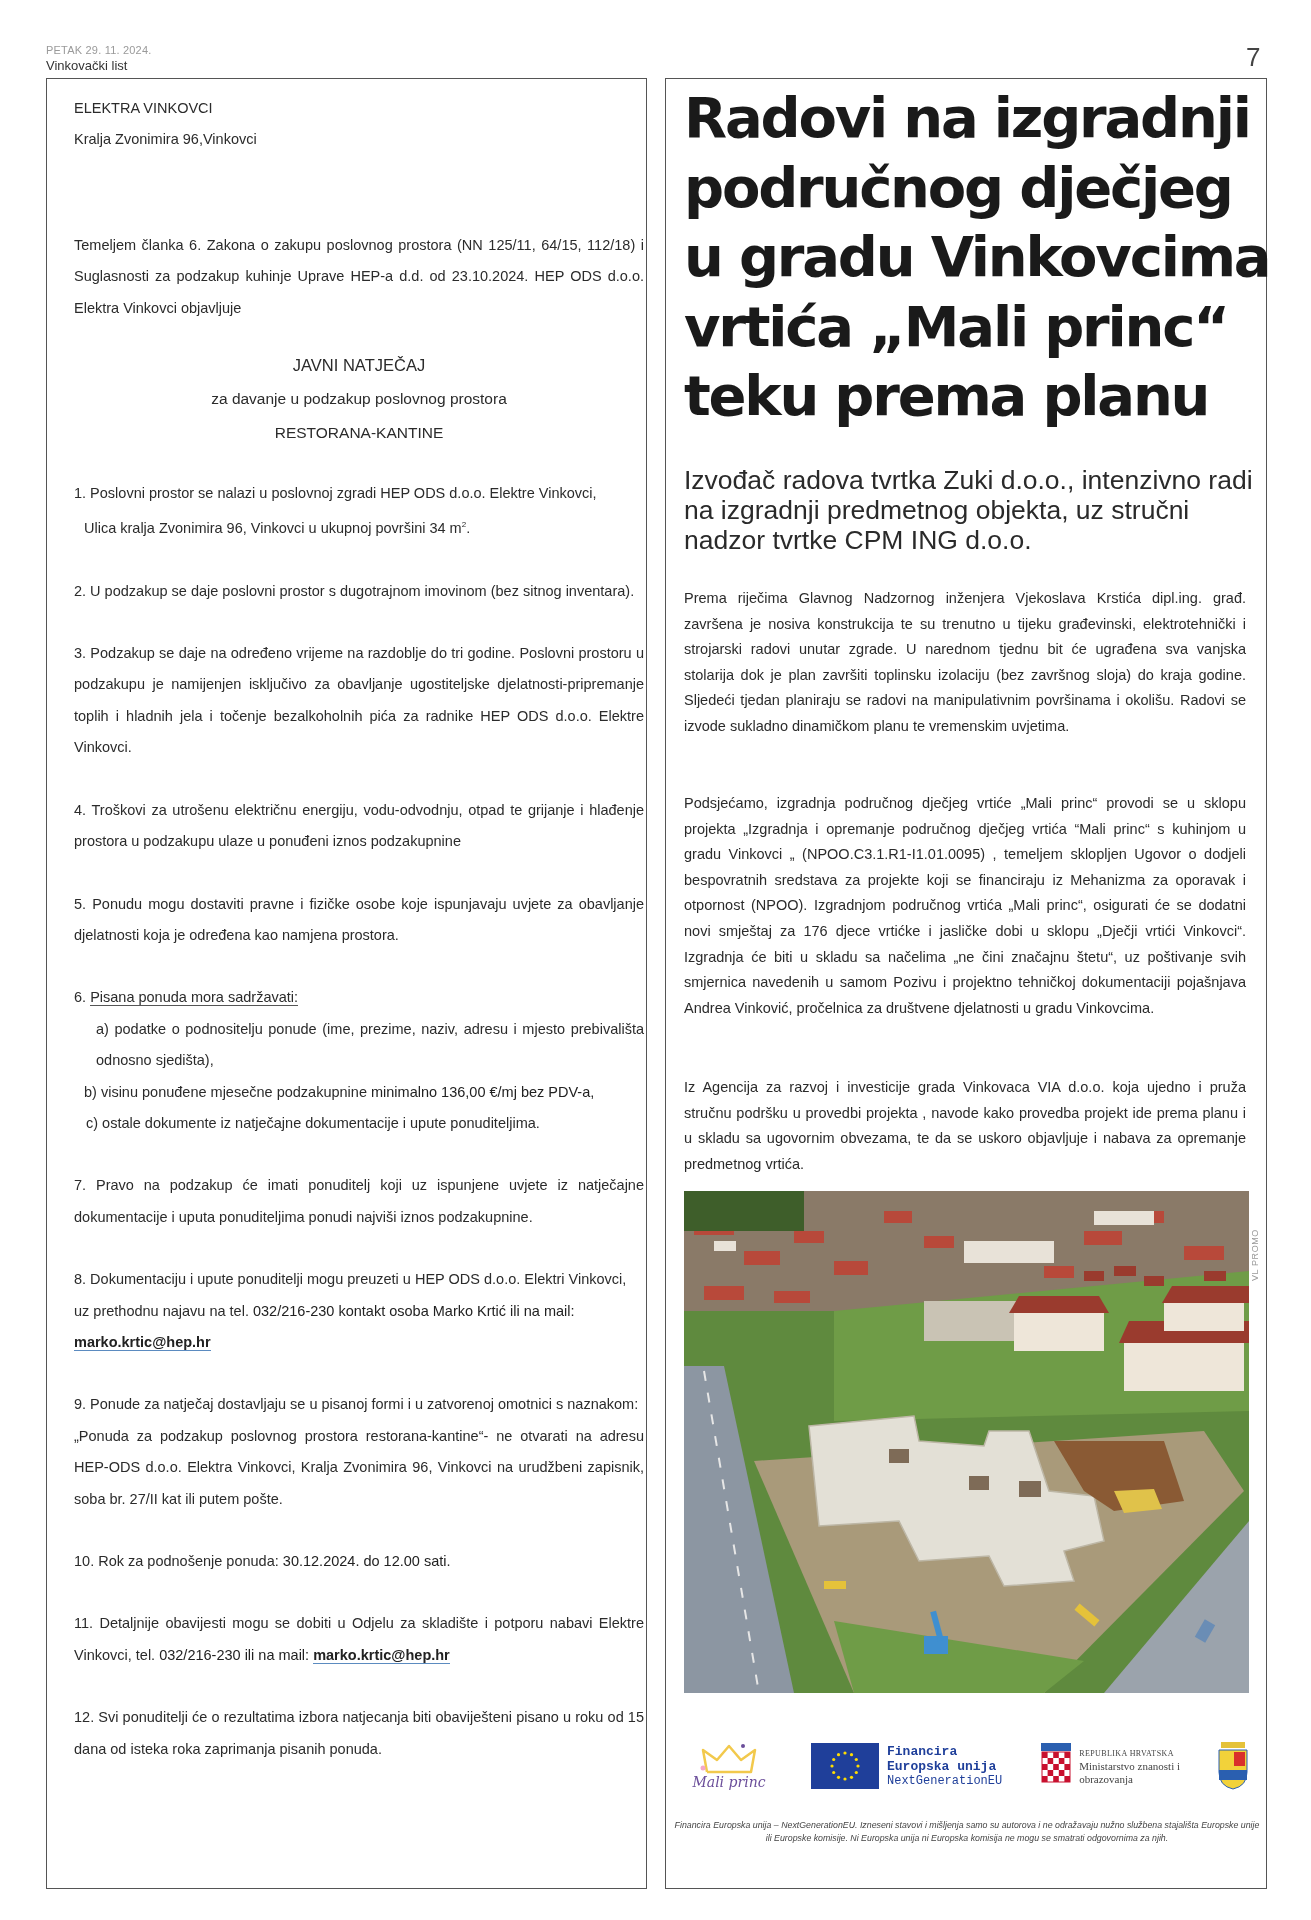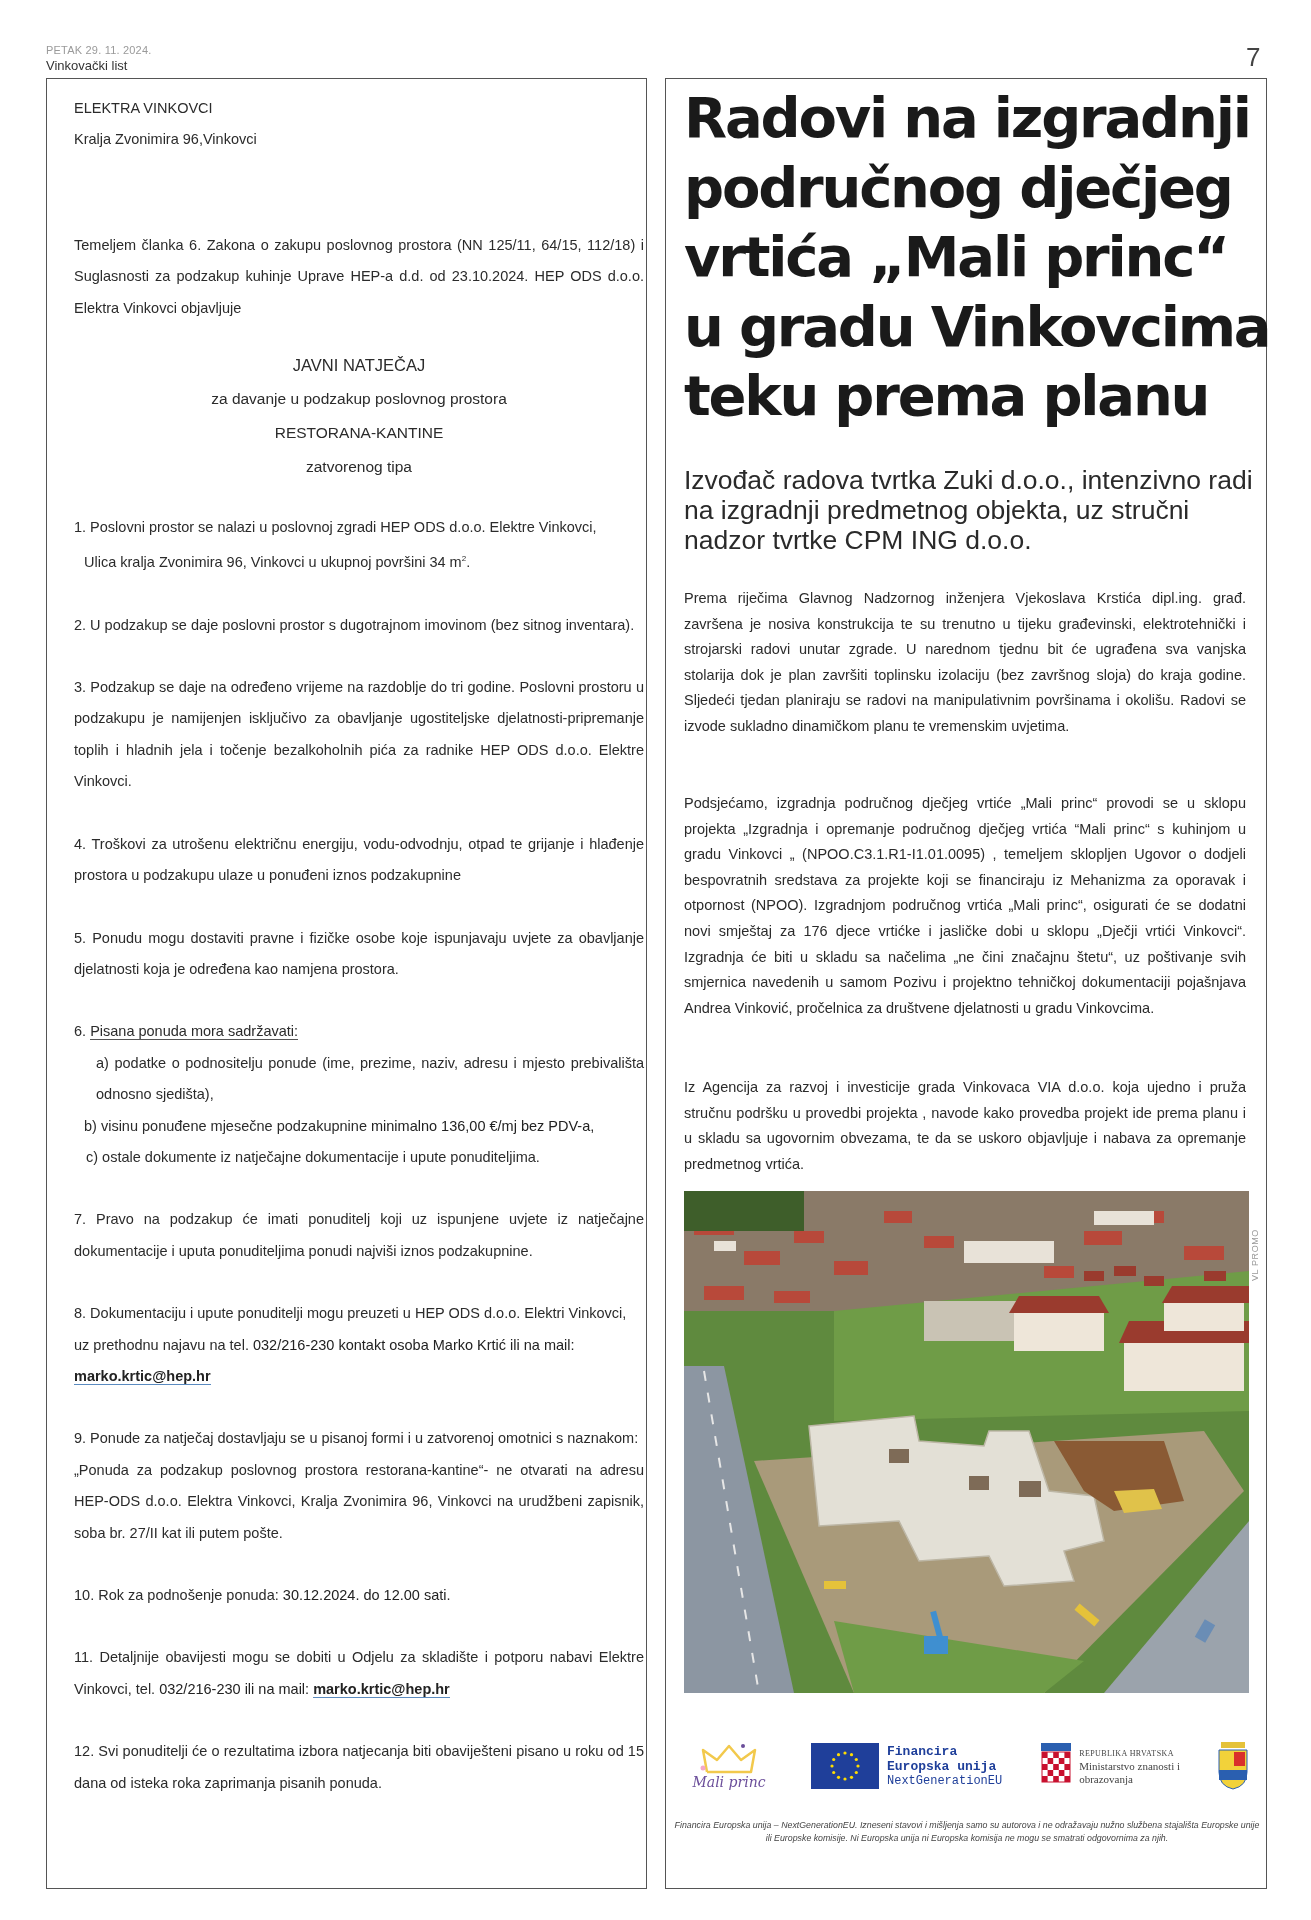--- a/index.html
+++ b/index.html
@@ -95,21 +95,20 @@
   <p>ELEKTRA VINKOVCI</p>
   <div class="gap"></div>
   <p style="margin-top:-31px;margin-bottom:0;">Kralja Zvonimira 96,Vinkovci</p>
   <div class="gap2"></div>
   <div class="gap" style="height:12px"></div>
   <p class="just">Temeljem članka 6. Zakona o zakupu poslovnog prostora (NN 125/11, 64/15, 112/18) i Suglasnosti za podzakup kuhinje Uprave HEP-a d.d. od 23.10.2024. HEP ODS d.o.o. Elektra Vinkovci objavljuje</p>
   <div class="gap" style="height:24px"></div>
   <p class="center">JAVNI NATJEČAJ</p>
   <p class="center" style="font-size:15.5px;">za davanje u podzakup poslovnog prostora</p>
   <p class="center" style="font-size:15.5px;">RESTORANA-KANTINE</p>
-  <p class="center" style="font-size:15.5px;">zatvorenog tipa</p>
   <div class="gap" style="height:28px"></div>
 
   <p>
     <span>1. Poslovni prostor se nalazi u poslovnoj zgradi HEP ODS d.o.o. Elektre Vinkovci,</span><br>
     <span class="ind1">Ulica kralja  Zvonimira 96, Vinkovci u ukupnoj površini 34 m</span><sup style="font-size:8px;">2</sup><span>.</span>
   </p>
   <div class="gap"></div>
   <p class="just">2. U podzakup se daje poslovni prostor s dugotrajnom imovinom (bez sitnog inventara).</p>
   <div class="gap"></div>
   <p class="just">3. Podzakup se daje na određeno vrijeme na razdoblje do tri godine. Poslovni prostoru u podzakupu je namijenjen isključivo za obavljanje ugostiteljske djelatnosti-pripremanje toplih i hladnih jela i točenje bezalkoholnih pića za radnike HEP ODS d.o.o. Elektre Vinkovci.</p>
@@ -144,22 +143,22 @@
     <span>11. Detaljnije obavijesti mogu se dobiti u Odjelu za skladište i potporu nabavi Elektre Vinkovci, tel. </span><b>032/216-230 ili na mail: </b><a>marko.krtic@hep.hr</a>
   </p>
   <div class="gap"></div>
   <p class="just">12. Svi ponuditelji će o rezultatima izbora natjecanja biti obaviješteni pisano u roku od 15 dana od isteka roka zaprimanja pisanih ponuda.</p>
 </section>
 
 <article class="article">
   <h1 class="headline">
     <span>Radovi na izgradnji</span>
     <span>područnog dječjeg</span>
+    <span>u gradu Vinkovcima</span>
     <span>vrtića „Mali princ“</span>
-    <span>u gradu Vinkovcima</span>
     <span>teku prema planu</span>
   </h1>
   <p class="subhead">Izvođač radova tvrtka Zuki d.o.o., intenzivno radi na izgradnji predmetnog objekta, uz stručni nadzor tvrtke CPM ING d.o.o.</p>
   <p class="body-text p1">Prema riječima Glavnog Nadzornog inženjera  Vjekoslava Krstića dipl.ing. građ. završena je nosiva konstrukcija te su trenutno u tijeku građevinski, elektrotehnički i strojarski radovi unutar zgrade. U narednom tjednu bit će ugrađena sva vanjska stolarija dok je plan završiti toplinsku izolaciju (bez završnog sloja) do kraja godine. Sljedeći tjedan planiraju se radovi na manipulativnim površinama i okolišu. Radovi se izvode sukladno dinamičkom planu te vremenskim uvjetima.</p>
   <p class="body-text p2">Podsjećamo, izgradnja područnog dječjeg vrtiće „Mali princ“  provodi se u sklopu projekta „Izgradnja i opremanje područnog dječjeg vrtića “Mali princ“ s kuhinjom u gradu Vinkovci „ (NPOO.C3.1.R1-I1.01.0095) , temeljem sklopljen Ugovor o dodjeli bespovratnih sredstava za projekte koji se financiraju iz Mehanizma za oporavak i otpornost (NPOO).  Izgradnjom područnog vrtića „Mali princ“, osigurati će se dodatni novi smještaj za 176 djece vrtićke i jasličke dobi u sklopu  „Dječji vrtići Vinkovci“. Izgradnja će biti u skladu sa načelima „ne čini značajnu štetu“, uz poštivanje svih smjernica navedenih u samom Pozivu i projektno tehničkoj dokumentaciji pojašnjava Andrea Vinković, pročelnica za društvene djelatnosti u gradu Vinkovcima.</p>
   <p class="body-text p3">Iz Agencija za razvoj i investicije grada Vinkovaca VIA d.o.o. koja ujedno i pruža stručnu podršku u provedbi projekta , navode kako provedba projekt ide prema planu i u skladu sa ugovornim obvezama, te da se uskoro objavljuje i nabava za opremanje predmetnog vrtića.</p>
 
   <div class="photo">
     <svg width="565" height="502" viewBox="0 0 565 502">
       <rect x="0" y="0" width="565" height="502" fill="#5f8a3e"></rect>

